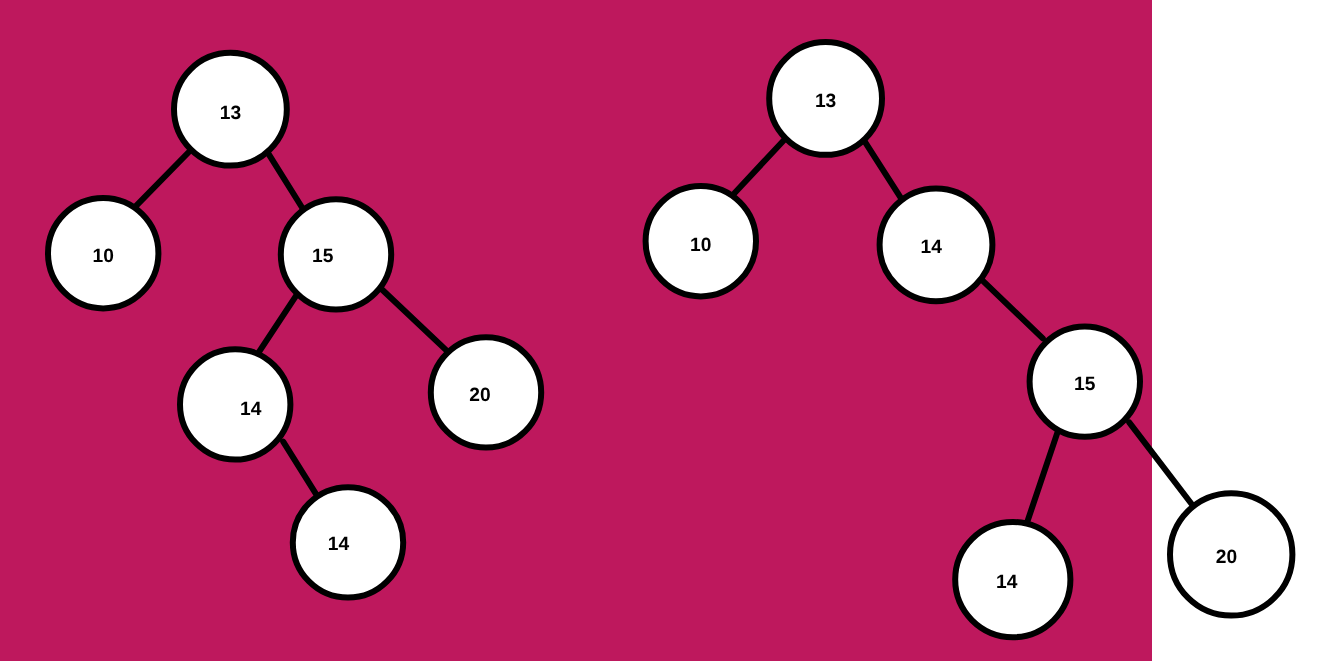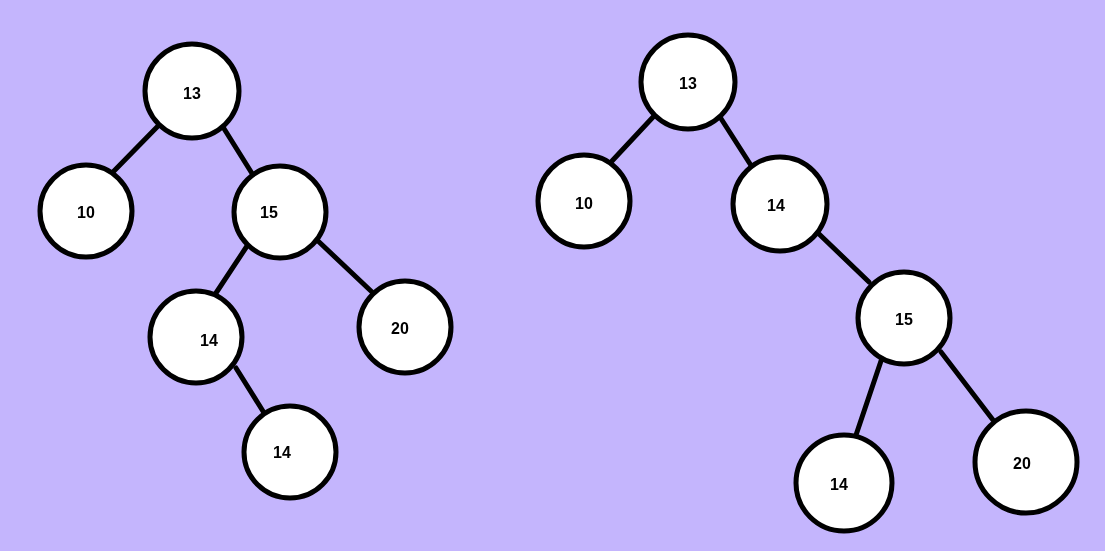--- a/index.html
+++ b/index.html
@@ -9,23 +9,23 @@
     background: #ffffff;
   }
   body {
     width: 1105px;
     height: 551px;
     font-family: "Liberation Sans", sans-serif;
     overflow: hidden;
   }
   #canvas-wrap {
     position: relative;
-    width: 1105px;
+    width: 960px;
     height: 551px;
-    background: #c4b5fd;
+    background: #be185d;
   }
   svg#tree-svg {
     position: absolute;
     top: 0;
     left: 0;
     width: 1105px;
     height: 551px;
     display: block;
   }
   .edge-line {

